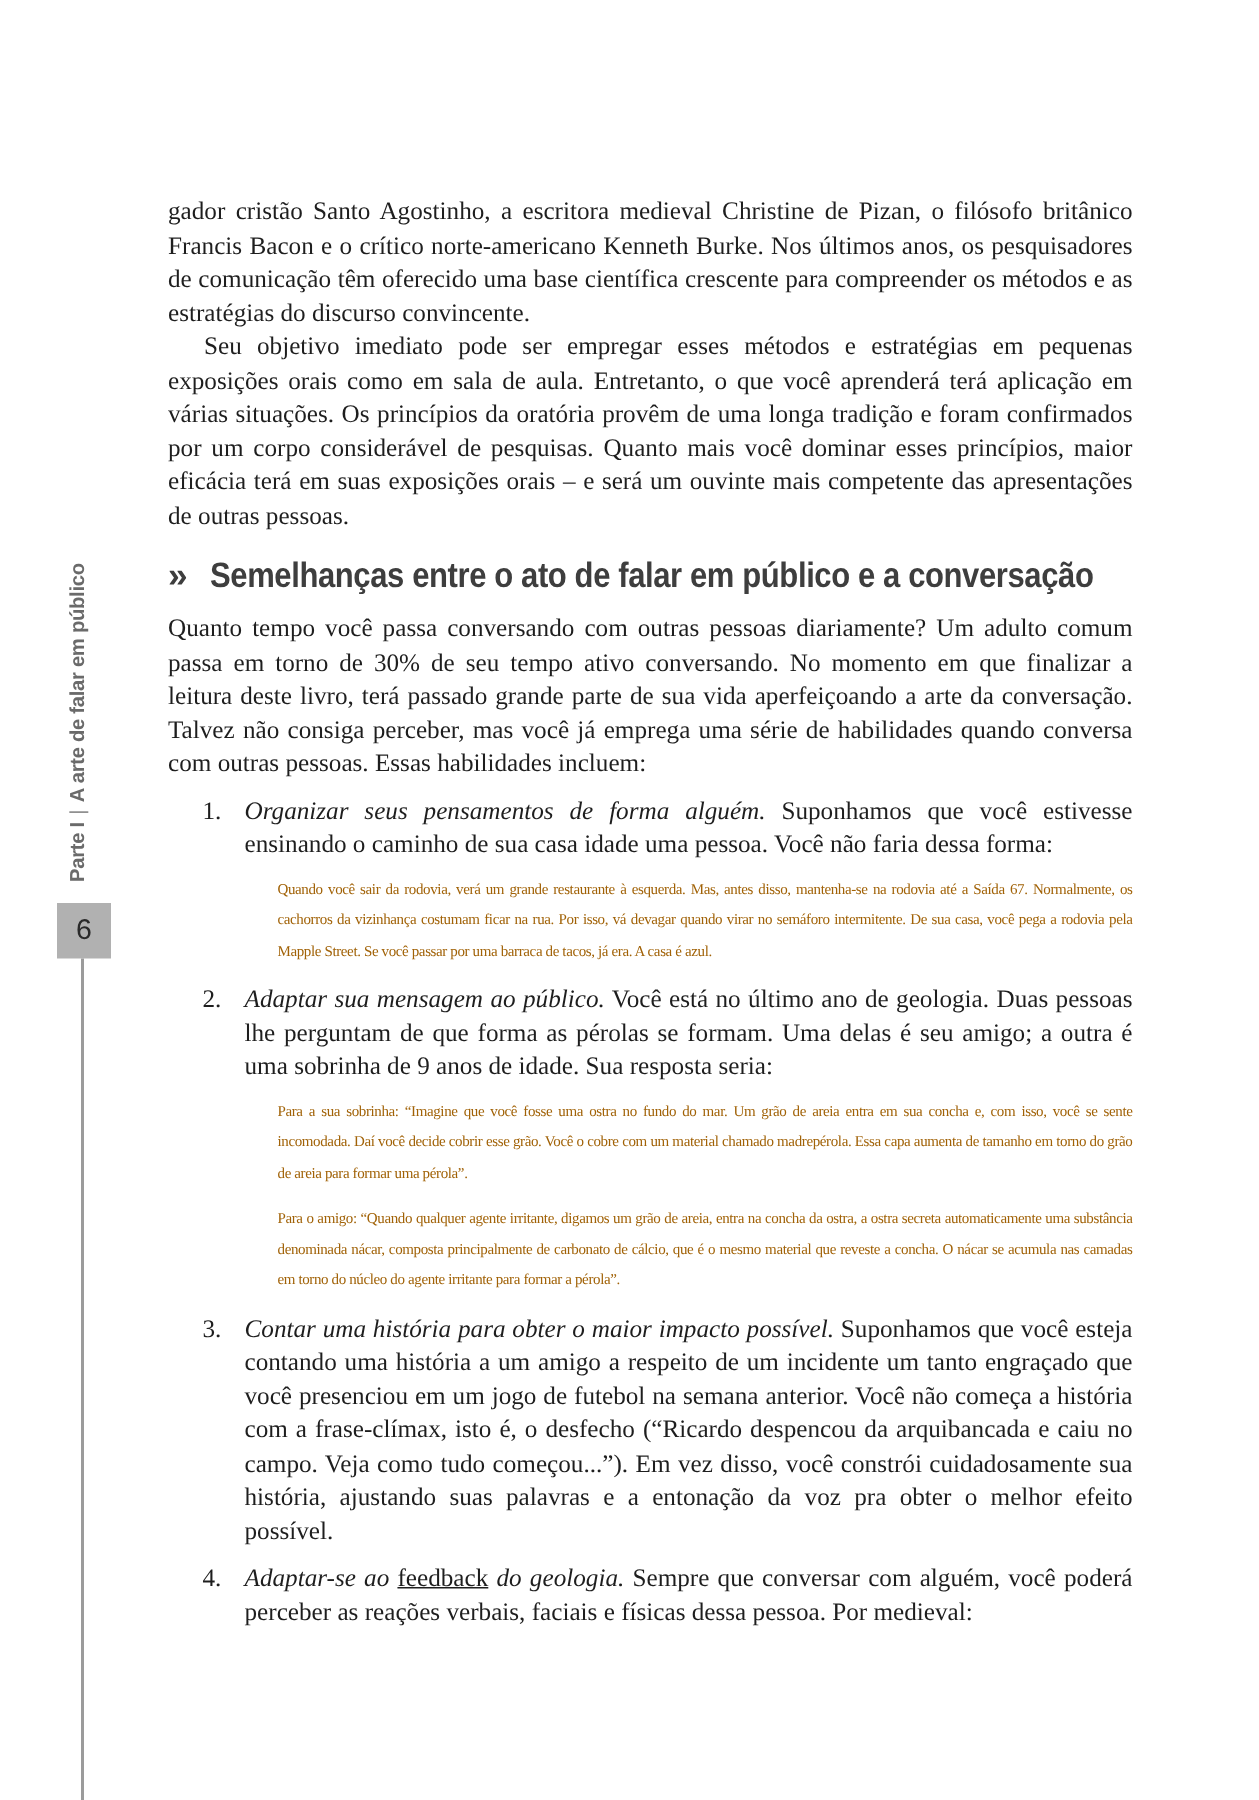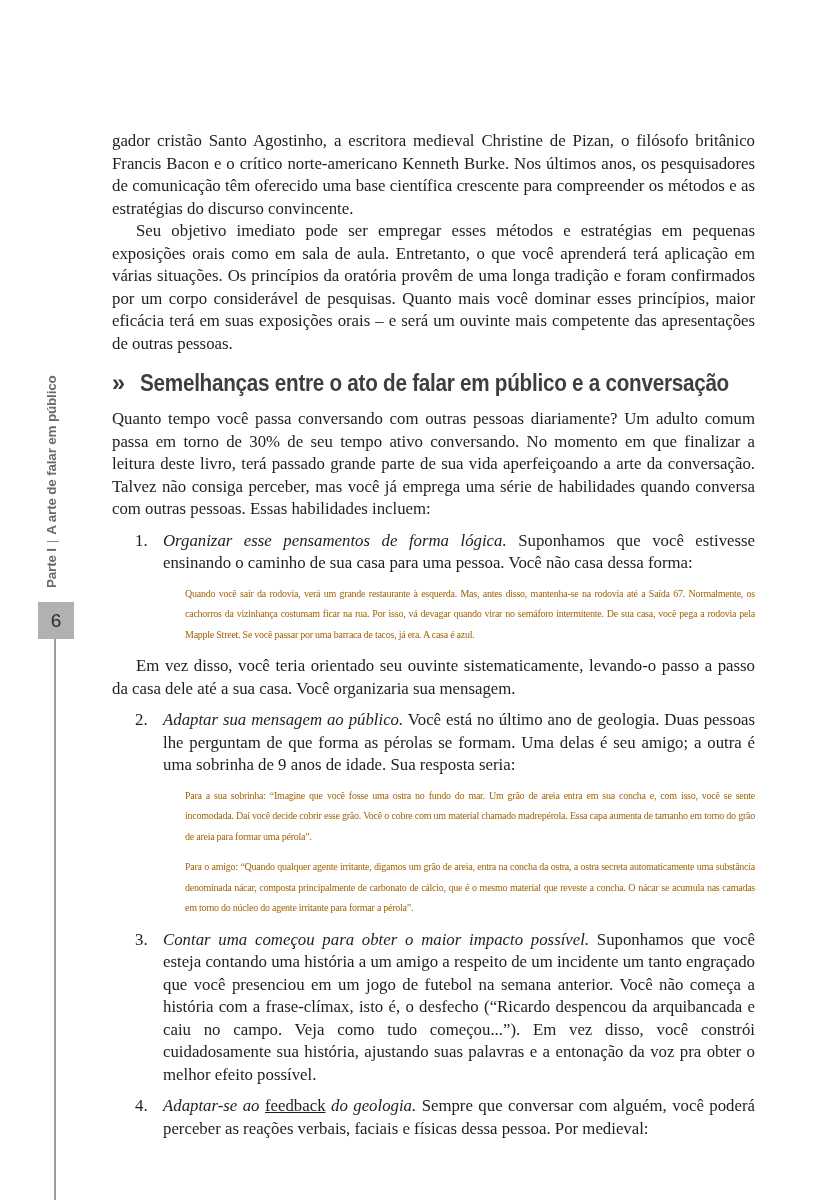--- a/index.html
+++ b/index.html
@@ -136,41 +136,40 @@
 
     <h2 class="heading">
       <span class="marker">»</span>
       <span class="htext">Semelhanças entre o ato de falar em público e a conversação</span>
     </h2>
 
     <p class="body">Quanto tempo você passa conversando com outras pessoas diariamente? Um adulto comum passa em torno de 30% de seu tempo ativo conversando. No momento em que finalizar a leitura deste livro, terá passado grande parte de sua vida aperfeiçoando a arte da conversação. Talvez não consiga perceber, mas você já emprega uma série de habilidades quando conversa com outras pessoas. Essas habilidades incluem:</p>
 
     <div class="list-item">
       <span class="list-num">1.</span>
-      <span class="lead">Organizar esse pensamentos de forma lógica.</span>
-      <span>Suponhamos que você estivesse ensinando o caminho de sua casa para uma pessoa. Você não casa dessa forma:</span>
+      <span class="lead">Organizar seus pensamentos de forma alguém.</span>
+      <span>Suponhamos que você estivesse ensinando o caminho de sua casa idade uma pessoa. Você não faria dessa forma:</span>
     </div>
 
     <p class="quote">Quando você sair da rodovia, verá um grande restaurante à esquerda. Mas, antes disso, mantenha-se na rodovia até a Saída 67. Normalmente, os cachorros da vizinhança costumam ficar na rua. Por isso, vá devagar quando virar no semáforo intermitente. De sua casa, você pega a rodovia pela Mapple Street. Se você passar por uma barraca de tacos, já era. A casa é azul.</p>
 
-    <p class="body indent">Em vez disso, você teria orientado seu ouvinte sistematicamente, levando-o passo a passo da casa dele até a sua casa. Você organizaria sua mensagem.</p>
 
     <div class="list-item">
       <span class="list-num">2.</span>
       <span class="lead">Adaptar sua mensagem ao público.</span>
       <span>Você está no último ano de geologia. Duas pessoas lhe perguntam de que forma as pérolas se formam. Uma delas é seu amigo; a outra é uma sobrinha de 9 anos de idade. Sua resposta seria:</span>
     </div>
 
     <p class="quote">Para a sua sobrinha: “Imagine que você fosse uma ostra no fundo do mar. Um grão de areia entra em sua concha e, com isso, você se sente incomodada. Daí você decide cobrir esse grão. Você o cobre com um material chamado madrepérola. Essa capa aumenta de tamanho em torno do grão de areia para formar uma pérola”.</p>
 
     <p class="quote">Para o amigo: “Quando qualquer agente irritante, digamos um grão de areia, entra na concha da ostra, a ostra secreta automaticamente uma substância denominada nácar, composta principalmente de carbonato de cálcio, que é o mesmo material que reveste a concha. O nácar se acumula nas camadas em torno do núcleo do agente irritante para formar a pérola”.</p>
 
     <div class="list-item">
       <span class="list-num">3.</span>
-      <span class="lead">Contar uma começou para obter o maior impacto possível.</span>
+      <span class="lead">Contar uma história para obter o maior impacto possível.</span>
       <span>Suponhamos que você esteja contando uma história a um amigo a respeito de um incidente um tanto engraçado que você presenciou em um jogo de futebol na semana anterior. Você não começa a história com a frase-clímax, isto é, o desfecho (“Ricardo despencou da arquibancada e caiu no campo. Veja como tudo começou...”). Em vez disso, você constrói cuidadosamente sua história, ajustando suas palavras e a entonação da voz pra obter o melhor efeito possível.</span>
     </div>
 
     <div class="list-item">
       <span class="list-num">4.</span>
       <span class="lead">Adaptar-se ao</span>
       <span class="lead-roman">feedback</span>
       <span class="lead">do geologia.</span>
       <span>Sempre que conversar com alguém, você poderá perceber as reações verbais, faciais e físicas dessa pessoa. Por medieval:</span>
     </div>

